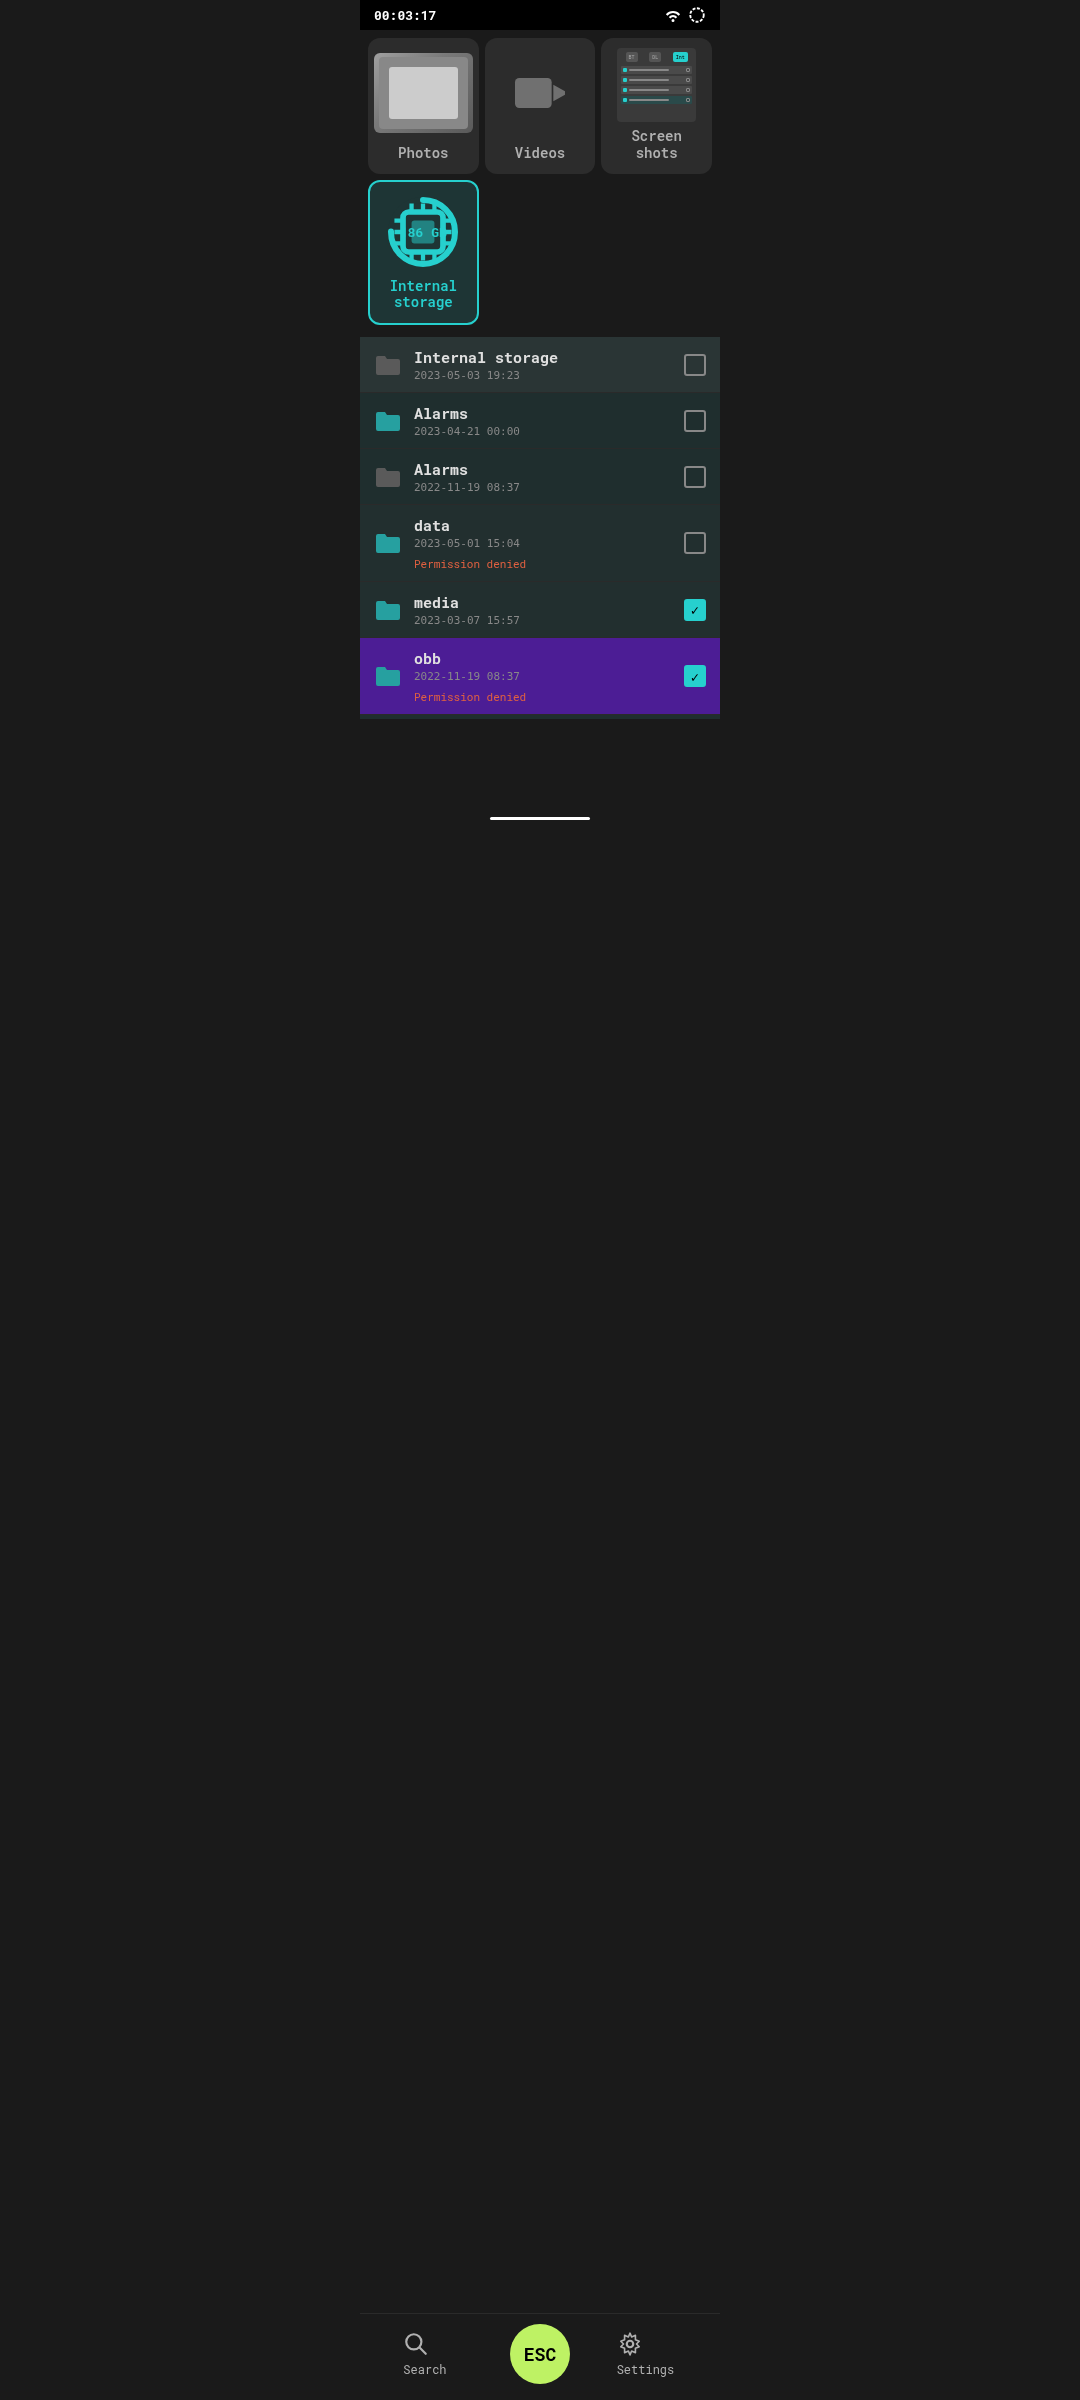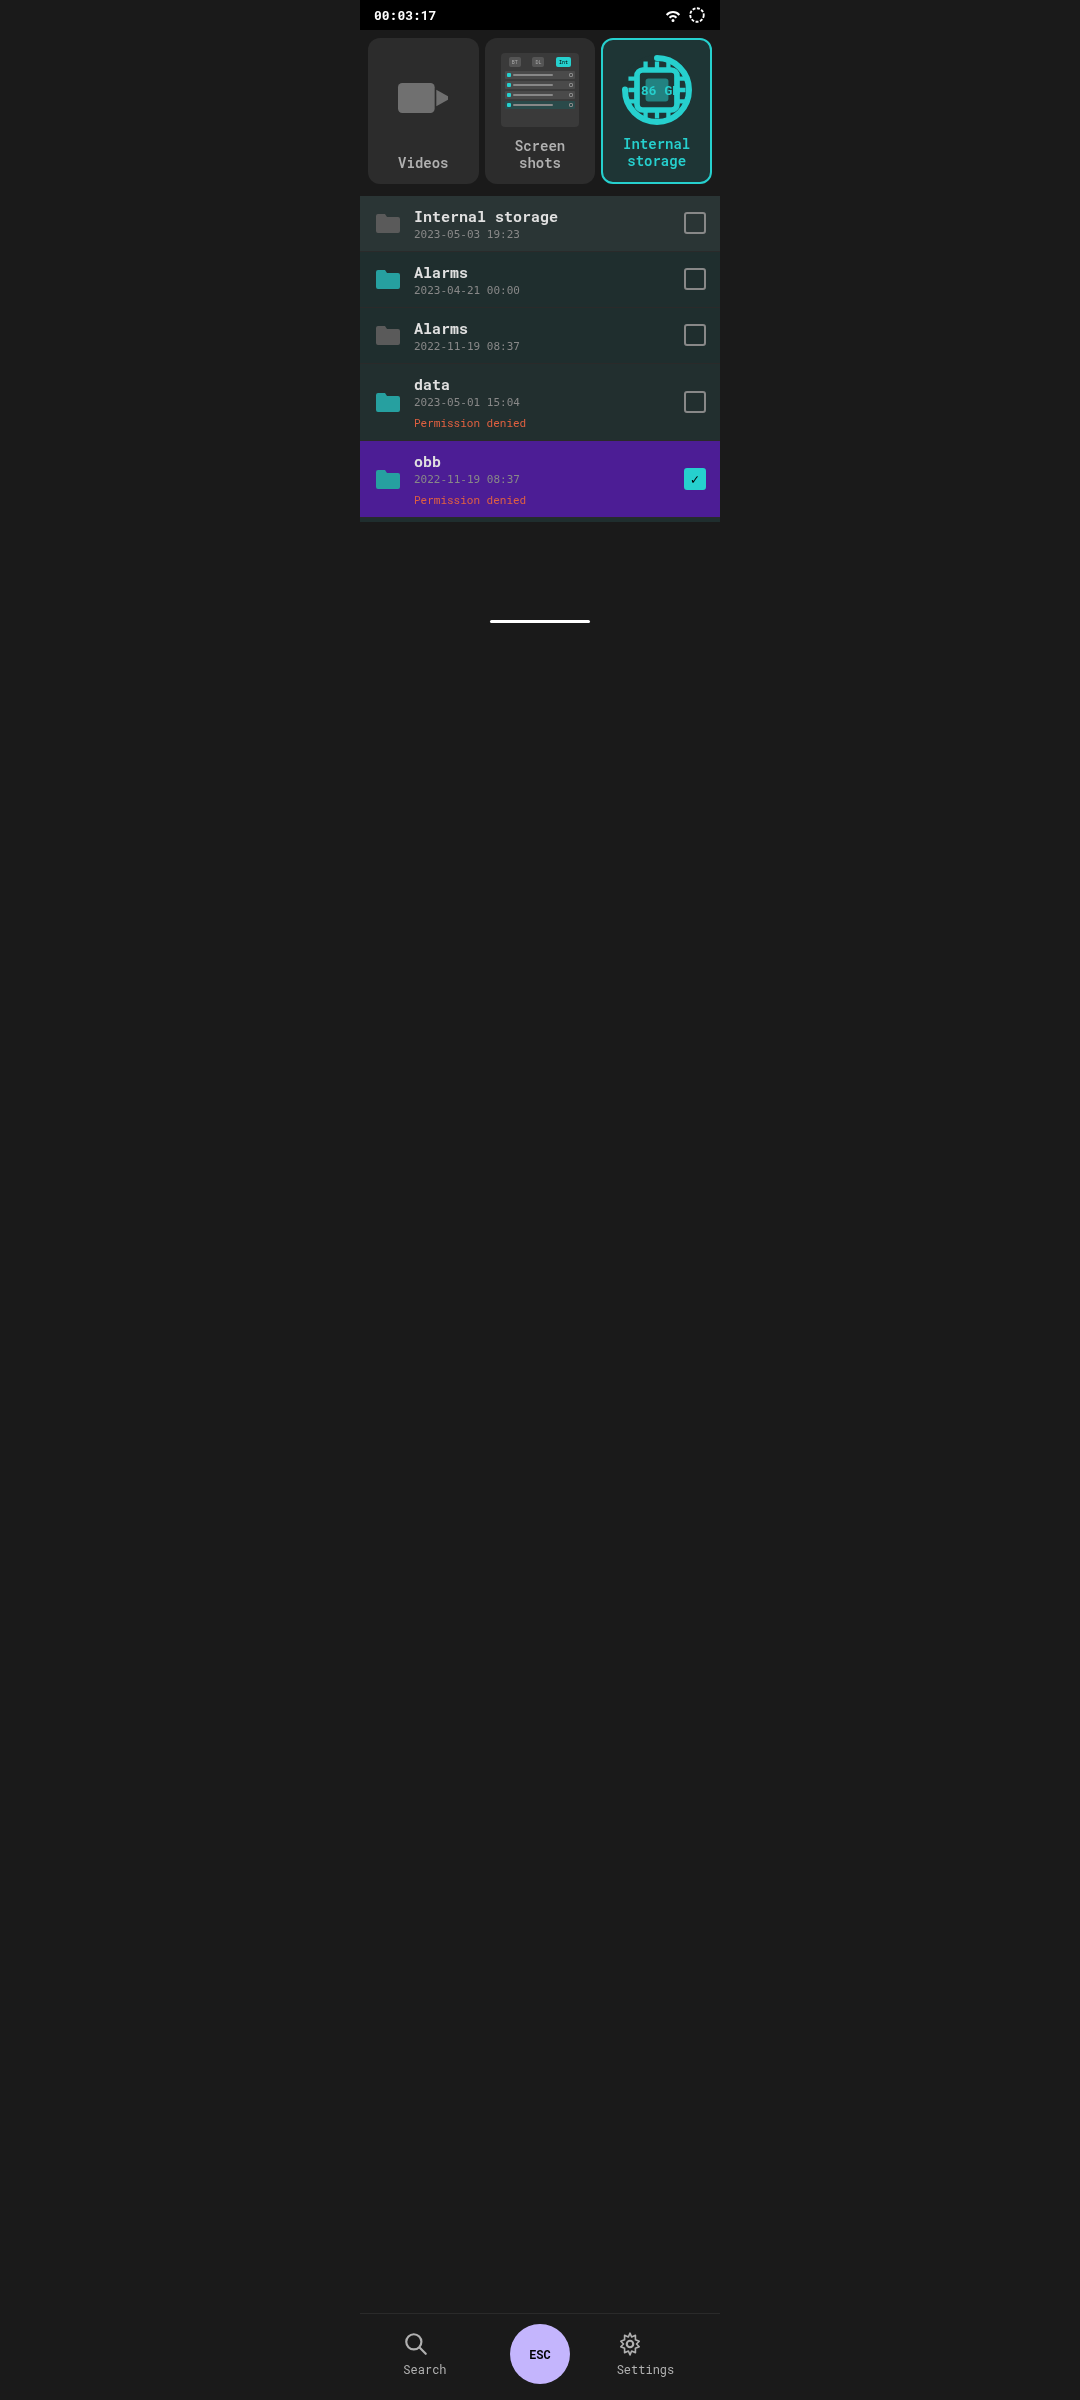--- a/index.html
+++ b/index.html
@@ -310,25 +310,25 @@
       height: 26px;
       fill: none;
       stroke: #b0b0b0;
       stroke-width: 2;
     }
 
     .esc-button {
       width: 60px;
       height: 60px;
       border-radius: 50%;
-      background: #c4b5fd;
+      background: #bef264;
       display: flex;
       align-items: center;
       justify-content: center;
-      font-size: 12px;
+      font-size: 18px;
       font-weight: bold;
       color: #000;
       cursor: pointer;
     }
 
     .home-bar {
       width: 100px;
       height: 3px;
       background: #fff;
       border-radius: 2px;
@@ -357,20 +357,30 @@
     </svg>
 
     <svg width="18" height="18" viewBox="0 0 24 24" fill="none" stroke="white" stroke-width="2.5">
       <circle cx="12" cy="12" r="9" stroke-dasharray="4 2"></circle>
     </svg>
   </div>
 </div>
 
 <div class="grid-section">
 
+  <div class="grid-item">
+    <div class="icon-area">
+      <div class="photos-thumb">
+        <div class="photos-thumb-inner">
+          <div class="photo-sim"></div>
+        </div>
+      </div>
+    </div>
+    <span class="label">Photos</span>
+  </div>
 
   <div class="grid-item">
     <div class="icon-area">
       <svg class="video-icon-svg" viewBox="0 0 64 48">
         <rect x="2" y="6" width="44" height="36" rx="5" fill="#707070"></rect>
         <polygon points="48,14 62,22 62,26 48,34" fill="#707070"></polygon>
       </svg>
     </div>
     <span class="label">Videos</span>
   </div>
@@ -486,20 +496,30 @@
       <path d="M2 4 Q2 2 4 2 L11 2 L13 5 L24 5 Q26 5 26 7 L26 19 Q26 21 24 21 L4 21 Q2 21 2 19 Z" fill="#26a0a0"></path>
     </svg>
     <div class="file-info">
       <div class="file-name">data</div>
       <div class="file-date">2023-05-01  15:04</div>
       <div class="file-permission">Permission denied</div>
     </div>
     <div class="file-checkbox"></div>
   </div>
 
+  <div class="file-item highlighted" style="background:#222f2f">
+    <svg class="file-folder-icon" viewBox="0 0 28 22">
+      <path d="M2 4 Q2 2 4 2 L11 2 L13 5 L24 5 Q26 5 26 7 L26 19 Q26 21 24 21 L4 21 Q2 21 2 19 Z" fill="#26a0a0"></path>
+    </svg>
+    <div class="file-info">
+      <div class="file-name">media</div>
+      <div class="file-date">2023-03-07  15:57</div>
+    </div>
+    <div class="file-checkbox checked"></div>
+  </div>
 
   <div class="file-item highlighted" style="background:#4c1d95">
     <svg class="file-folder-icon" viewBox="0 0 28 22">
       <path d="M2 4 Q2 2 4 2 L11 2 L13 5 L24 5 Q26 5 26 7 L26 19 Q26 21 24 21 L4 21 Q2 21 2 19 Z" fill="#26a0a0"></path>
     </svg>
     <div class="file-info">
       <div class="file-name">obb</div>
       <div class="file-date">2022-11-19  08:37</div>
       <div class="file-permission">Permission denied</div>
     </div>

